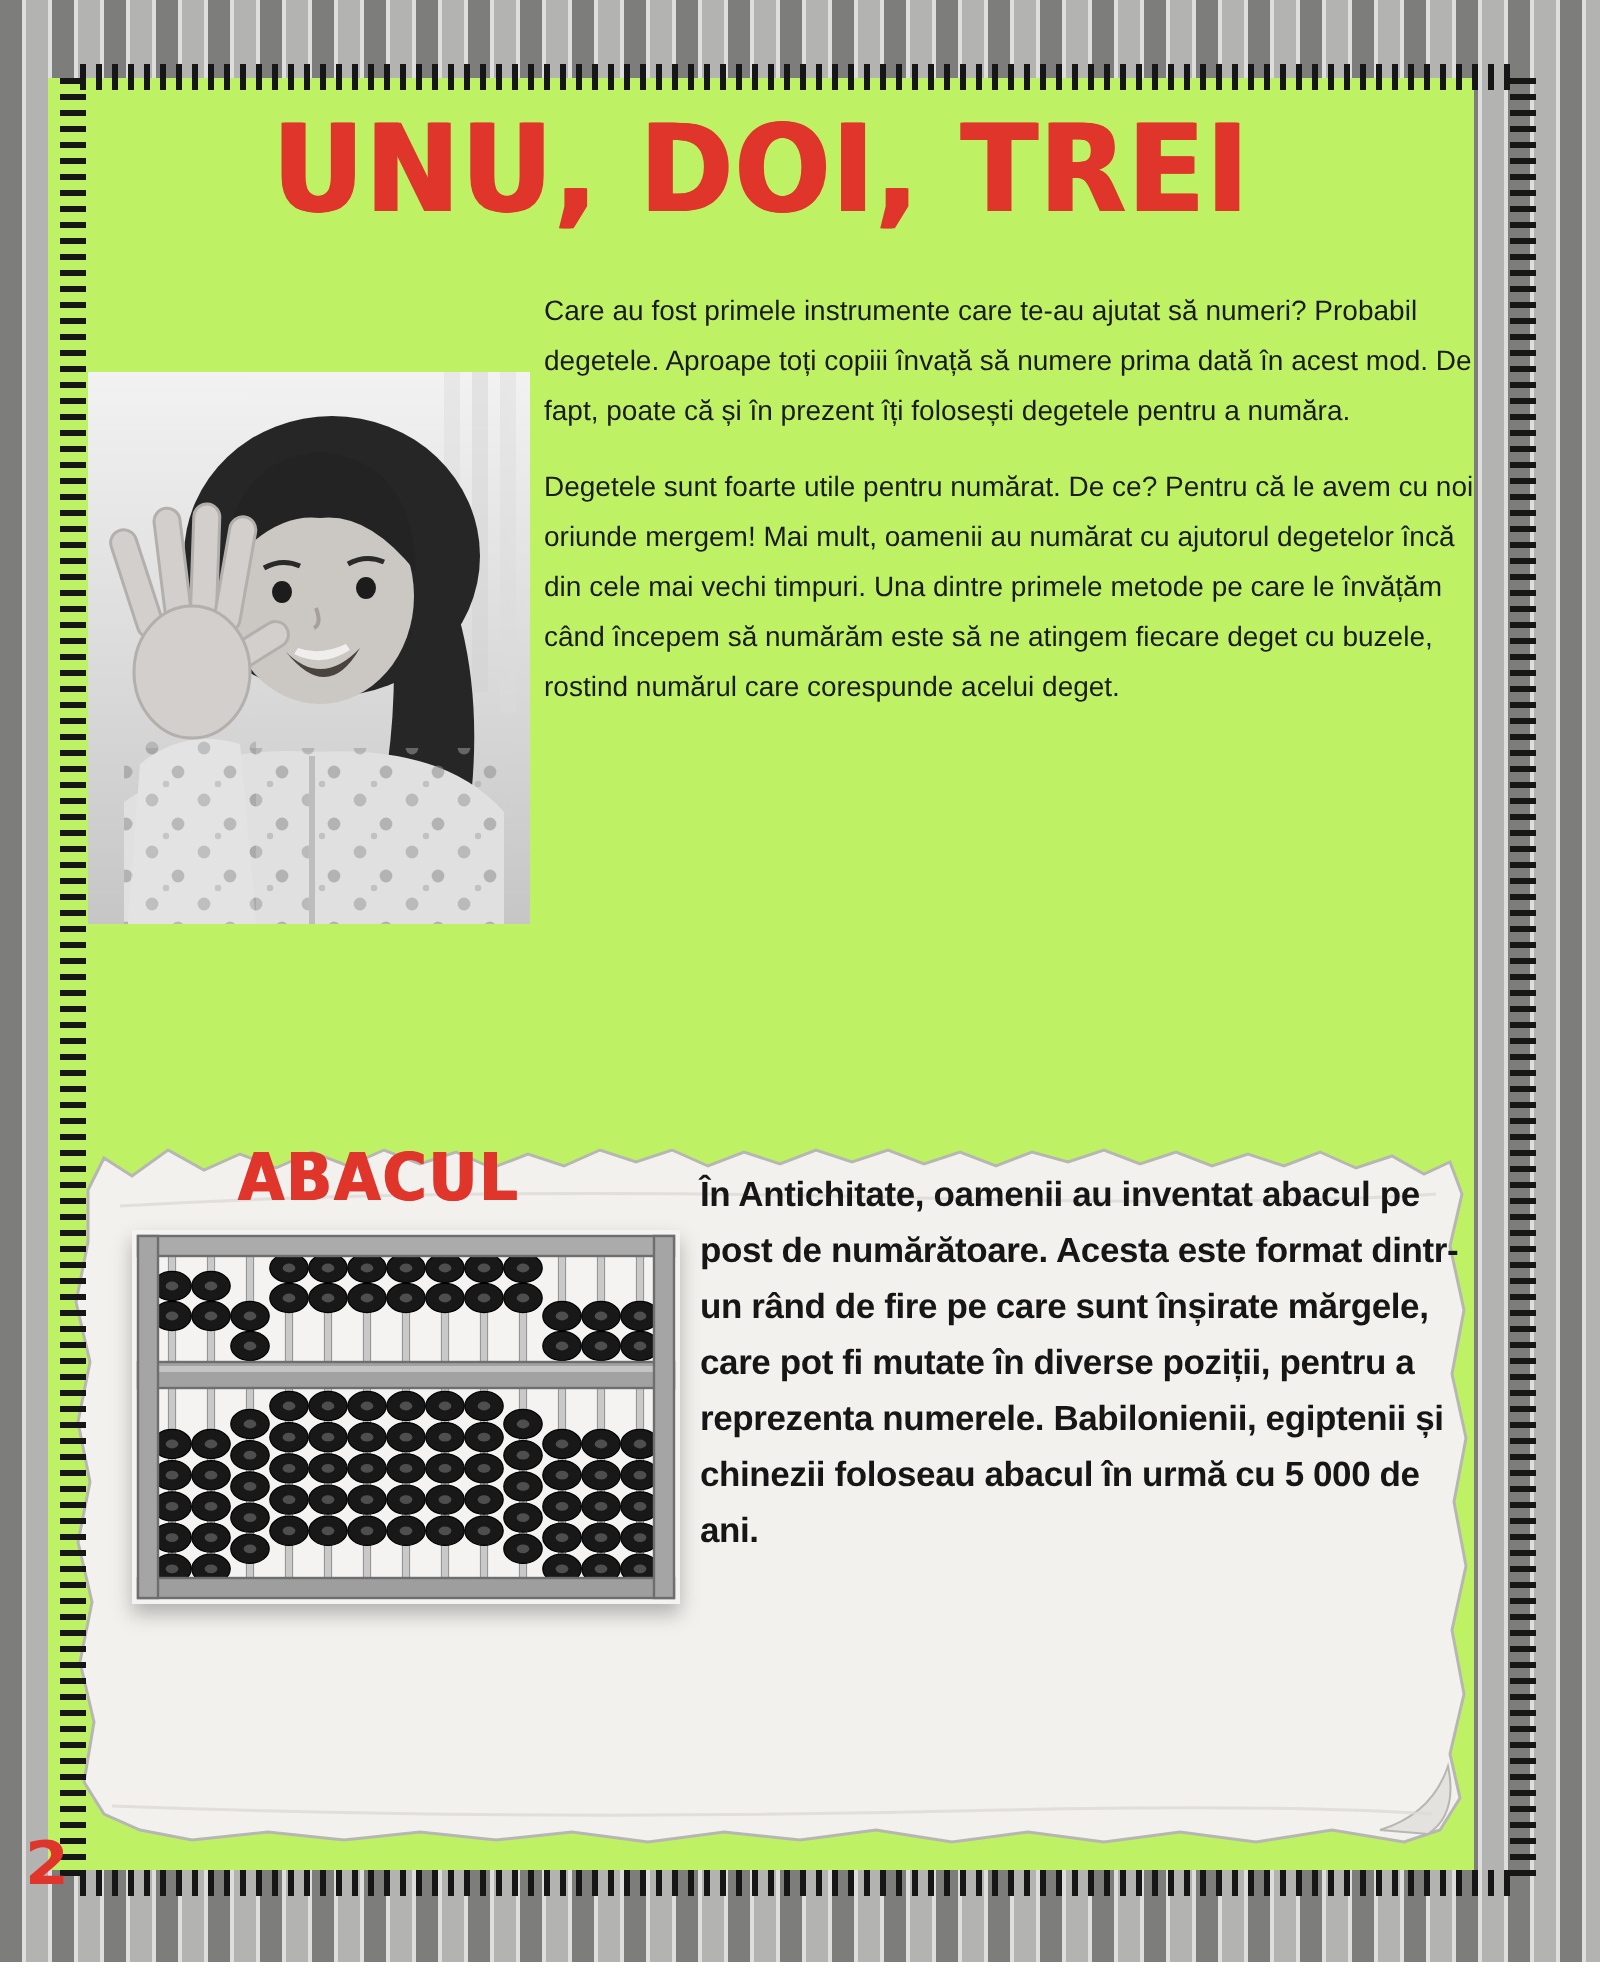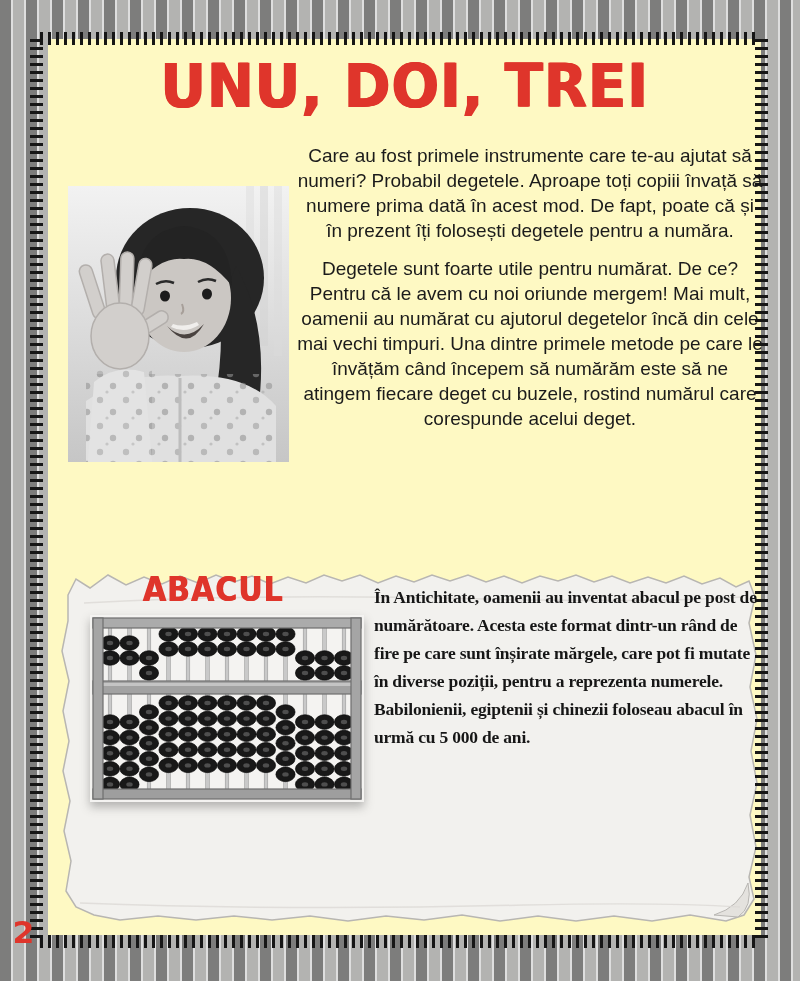--- a/index.html
+++ b/index.html
@@ -5,22 +5,22 @@
   * { margin:0; padding:0; box-sizing:border-box; }
   html,body { width:800px; height:981px; overflow:hidden; }
   body {
     font-family:"Liberation Sans", sans-serif;
     background:repeating-linear-gradient(90deg,
       #7d7d7c 0 11px, #dedede 11px 13px,
       #b3b3b1 13px 24px, #dedede 24px 26px);
     position:relative;
   }
   .sheet {
-    position:absolute; left:48px; top:39px; width:713px; height:896px;
-    background:#fef9c3;
+    position:absolute; left:24px; top:39px; width:713px; height:896px;
+    background:#bef264;
   }
   
   .stitch { position:absolute; z-index:5; }
   .stitch.h { height:13px; background:repeating-linear-gradient(90deg,#161616 0 3px, rgba(0,0,0,0) 3px 8px); }
   .stitch.v { width:13px;  background:repeating-linear-gradient(180deg,#161616 0 3px, rgba(0,0,0,0) 3px 8px); }
   .stitch.top    { left:40px;  top:32px;  width:717px; }
   .stitch.bottom { left:40px;  top:935px; width:717px; }
   .stitch.left   { left:30px;  top:39px;  height:899px; }
   .stitch.right  { left:755px; top:39px;  height:899px; }
 
@@ -41,21 +41,21 @@
   }
 
   .photo {
     position:absolute; left:20px; top:147px; width:221px; height:276px;
     overflow:hidden; background:#e9e9e9;
   }
   .photo svg { display:block; width:100%; height:100%; }
 
   .intro {
     position:absolute; left:248px; top:104px; width:468px;
-    font-size:19px; line-height:25px; color:#1b1b1b;text-align:center;
+    font-size:14px; line-height:25px; color:#1b1b1b;
   }
   .intro p { margin-bottom:13px; }
 
   
   .panel { position:absolute; left:6px; top:524px; width:709px; height:374px; }
   .panel svg.bg { position:absolute; left:0; top:0; width:100%; height:100%; }
 
   .section-heading {
     position:absolute; left:55px; top:533px; width:220px; z-index:2;
     text-align:center;
@@ -77,21 +77,21 @@
     font-size:16px; line-height:20.5px; letter-spacing:-0.3px;
     color:#2e2e2e;
   }
 
   .side-text {
     position:absolute; left:326px; top:544px; width:392px; z-index:2;
     font-family:"Liberation Sans", sans-serif;
     font-weight:700; font-size:17.5px; line-height:28px; color:#161616;
     letter-spacing:-0.2px;
   }
-  .side-text p { margin-bottom:18px;font-family:Liberation Serif, serif; }
+  .side-text p { margin-bottom:18px; }
 </style>
 </head>
 <body>
 
 <div class="stitch h top"></div>
 <div class="stitch h bottom"></div>
 <div class="stitch v left"></div>
 <div class="stitch v right"></div>
 
 <div class="page-num accent" style="color: rgb(223, 53, 43);">2</div>

